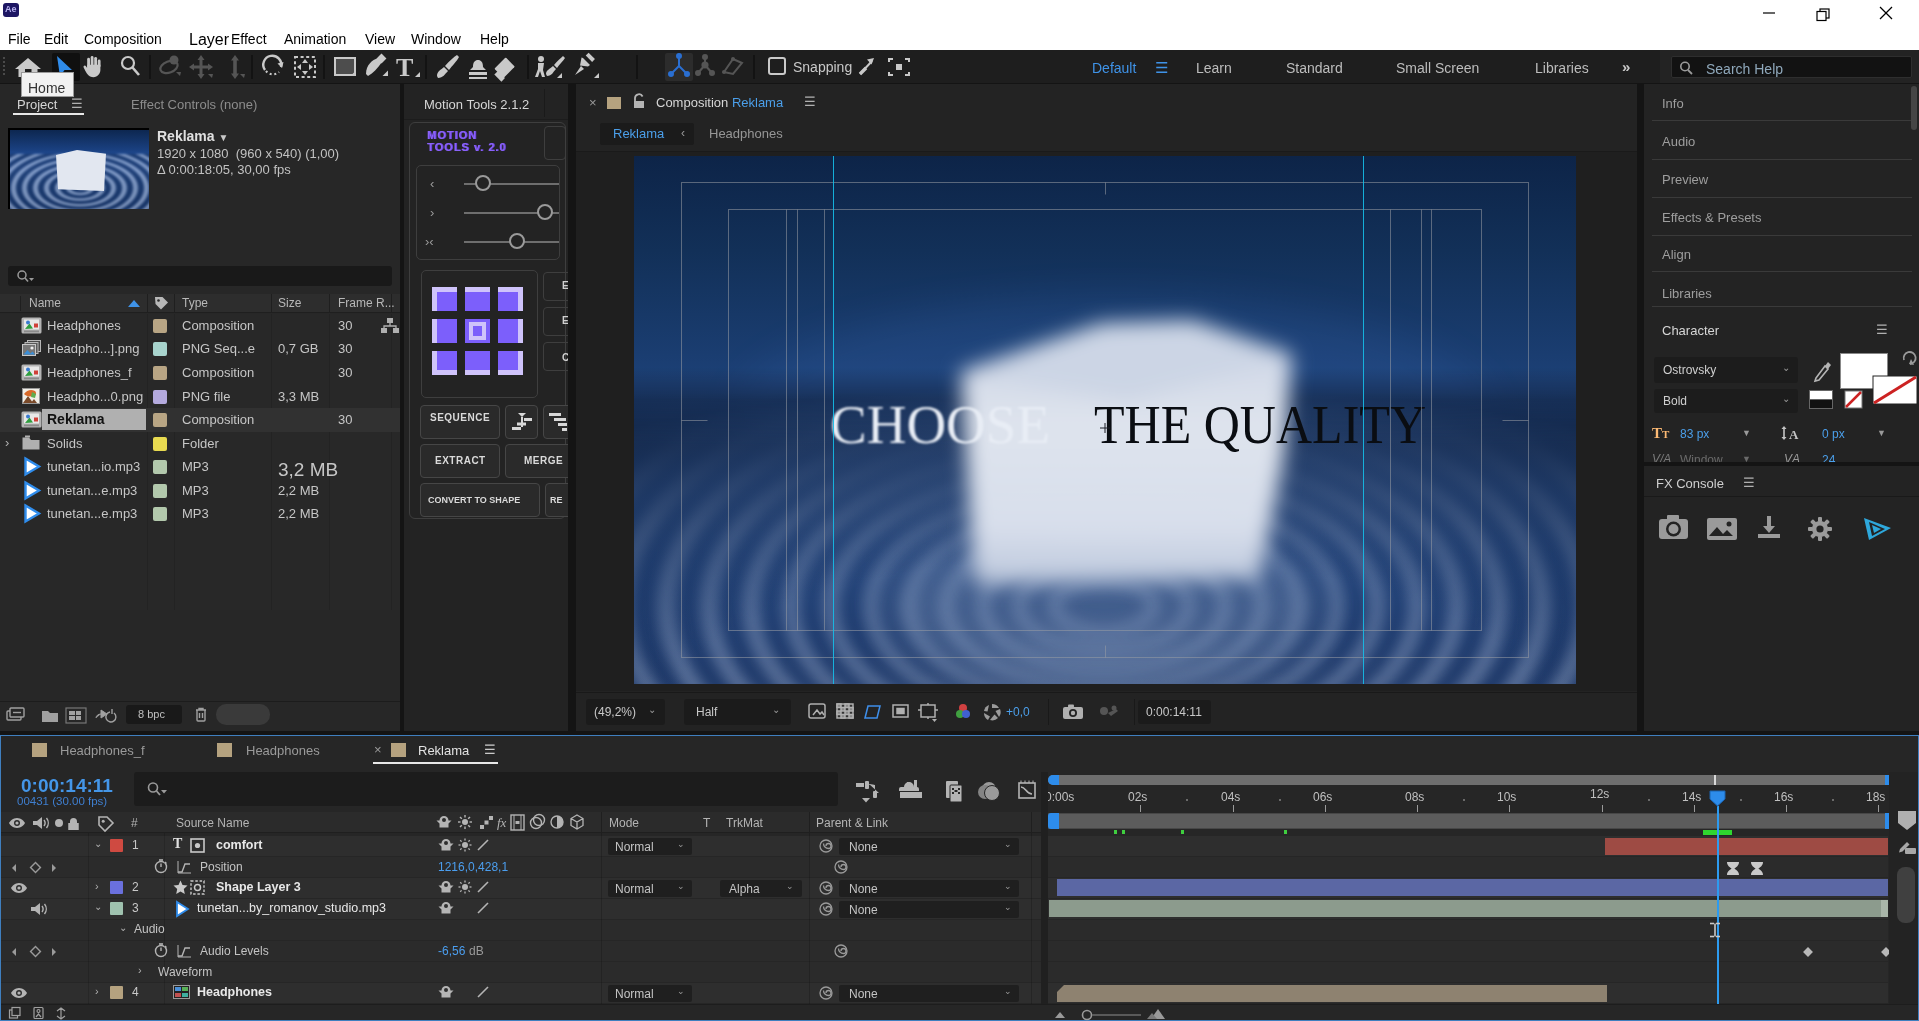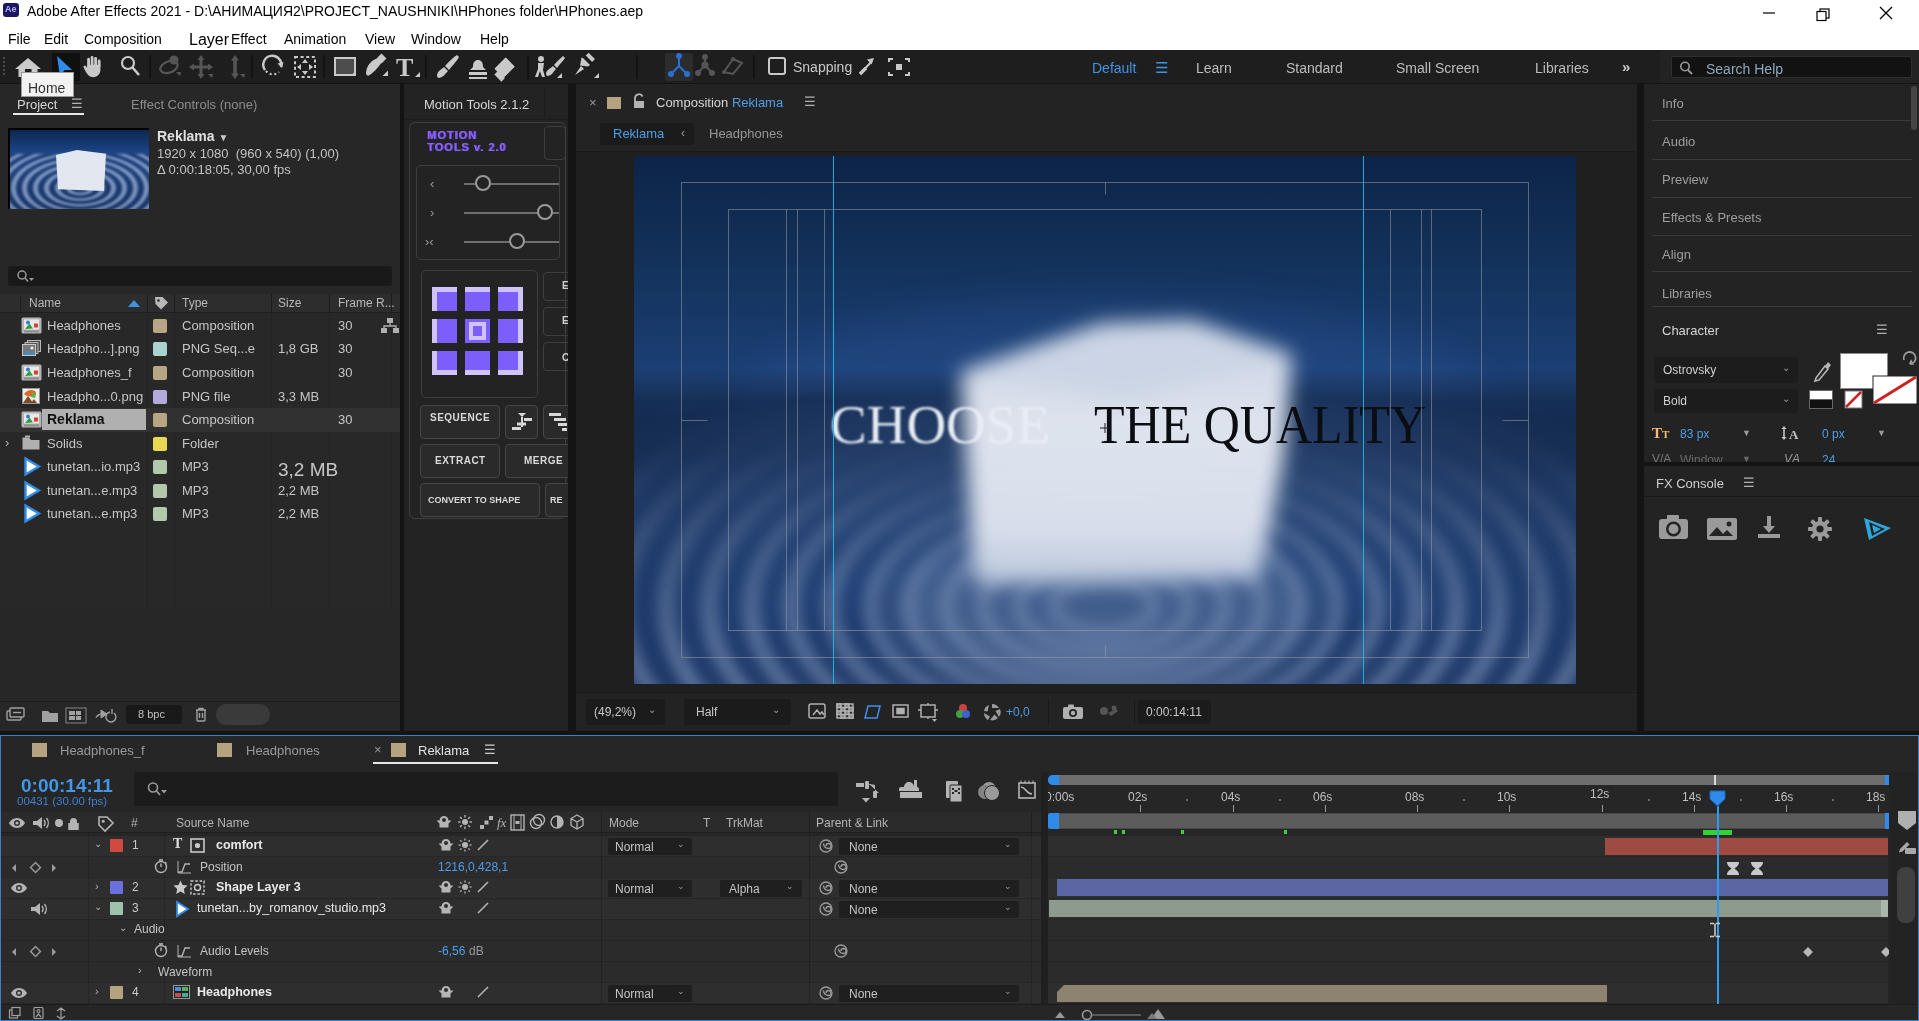--- a/index.html
+++ b/index.html
@@ -7,21 +7,20 @@
 .a{position:absolute}
 .txt{position:absolute;white-space:nowrap}
 svg{position:absolute;overflow:visible}
 </style></head>
 <body>
 <div id="root">
 
 <div class="a" style="left:0;top:0;width:1919px;height:50px;background:#ffffff"></div>
 <div class="a" style="left:3px;top:3px;width:16px;height:14px;background:#1d1663;border-radius:3px"></div>
 <div class="txt" style="left:5px;top:4px;font-size:9px;font-weight:bold;color:#b8b2f0">Ae</div>
-<div class="txt" style="left:27px;top:3px;font-size:14px;color:#000">Adobe After Effects 2021 - D:\АНИМАЦИЯ2\PROJECT_NAUSHNIKI\HPhones folder\HPhones.aep</div>
 <svg class="a" style="left:1760px;top:6px" width="140" height="14" viewBox="0 0 140 14">
 <line x1="3" y1="7" x2="15" y2="7" stroke="#000" stroke-width="1.2"></line>
 <rect x="60" y="3" width="9" height="9" fill="none" stroke="#000" stroke-width="1.2"></rect>
 <rect x="57" y="5.5" width="9" height="9" fill="#fff" stroke="#000" stroke-width="1.2"></rect>
 <line x1="120" y1="1" x2="132" y2="13" stroke="#000" stroke-width="1.2"></line>
 <line x1="132" y1="1" x2="120" y2="13" stroke="#000" stroke-width="1.2"></line>
 </svg>
 
 <div class="txt" style="left:8px;top:31px;font-size:14px;color:#000">File</div>
 <div class="txt" style="left:44px;top:31px;font-size:14px;color:#000">Edit</div>
@@ -273,21 +272,21 @@
  <svg class="a" style="left:22px;top:256px" width="19" height="17" viewBox="0 0 19 17">
         <rect x="5.5" y="0.5" width="13" height="11" fill="#4a4a4a" stroke="#b8b8b8"></rect>
         <rect x="3" y="2.5" width="13" height="11" fill="#5a5a5a" stroke="#b8b8b8"></rect>
         <rect x="0.5" y="4.5" width="13" height="11" fill="#777" stroke="#c8c8c8"></rect>
         <circle cx="10" cy="8" r="1.6" fill="#eee"></circle>
         <path d="M1.5 14.5 l4 -4.5 3 3.5 2 -2 2.5 3 Z" fill="#3a8fd9"></path>
       </svg>
  <div class="txt" style="left:47px;top:257px;font-size:13px;color:#c6c6c6">Headpho...].png</div>
  <div class="a" style="left:153px;top:258px;width:14px;height:14px;background:#a8d4cd;border-radius:2px"></div>
  <div class="txt" style="left:182px;top:257px;font-size:13px;color:#c6c6c6">PNG Seq...e</div>
- <div class="txt" style="left:278px;top:257px;font-size:13px;color:#c6c6c6">1,8 GB</div>
+ <div class="txt" style="left:278px;top:257px;font-size:13px;color:#c6c6c6">0,7 GB</div>
  <div class="txt" style="left:338px;top:257px;font-size:13px;color:#c6c6c6">30</div>
  <svg class="a" style="left:21px;top:280px" width="21" height="17" viewBox="0 0 21 17">
         <rect x="0.5" y="0.5" width="20" height="16" rx="1.5" fill="#b4b4b4"></rect>
         <rect x="3" y="2.5" width="15" height="10" fill="#e8e8e8"></rect>
         <circle cx="7" cy="5.5" r="2" fill="#3a7bd0"></circle>
         <path d="M4 12 l4.5 -5.5 3.5 5 Z" fill="#2f9e3f"></path>
         <rect x="13" y="6.5" width="4" height="4" fill="#d04038"></rect>
         <rect x="3" y="13.5" width="15" height="1.8" fill="#8a8a8a"></rect>
       </svg>
  <div class="txt" style="left:47px;top:281px;font-size:13px;color:#c6c6c6">Headphones_f</div>
@@ -694,21 +693,21 @@
         <g fill="#c4c4c4">
           <path d="M4 4 l2.5 3 h-5 Z"></path>
           <path d="M4 18 l2.5 -3 h-5 Z"></path>
           <rect x="3.2" y="6" width="1.6" height="10"></rect>
         </g>
         <text x="9" y="17" font-size="13" font-weight="bold" fill="#c4c4c4" font-family="Liberation Serif">A</text>
       </svg>
  <div class="txt" style="left:178px;top:343px;font-size:12px;color:#4b9fea">0 px</div>
  <div class="txt" style="left:233px;top:344px;font-size:9px;color:#9a9a9a">▼</div>
 
- <div class="txt" style="left:8px;top:368px;font-size:12px;color:#7a7a7a;">V/A</div>
+ <div class="txt" style="left:8px;top:368px;font-size:12px;color:#7a7a7a;font-style:italic">V/A</div>
  <div class="txt" style="left:36px;top:369px;font-size:12px;color:#6a6a6a">Window</div>
  <div class="txt" style="left:98px;top:370px;font-size:9px;color:#6a6a6a">▼</div>
  <div class="txt" style="left:140px;top:368px;font-size:12px;color:#9a9a9a;font-style:italic">V̲A̲</div>
  <div class="txt" style="left:178px;top:369px;font-size:12px;color:#4b9fea">24</div>
 </div>
 
 <div class="a" style="left:1644px;top:466px;width:275px;height:265px;background:#232323;overflow:hidden">
  <div class="txt" style="left:12px;top:10px;font-size:13px;color:#cfcfcf">FX Console</div>
  <div class="txt" style="left:99px;top:9px;font-size:13px;color:#b0b0b0">☰</div>
  <div class="a" style="left:0;top:30px;width:275px;height:1px;background:#191919"></div>

